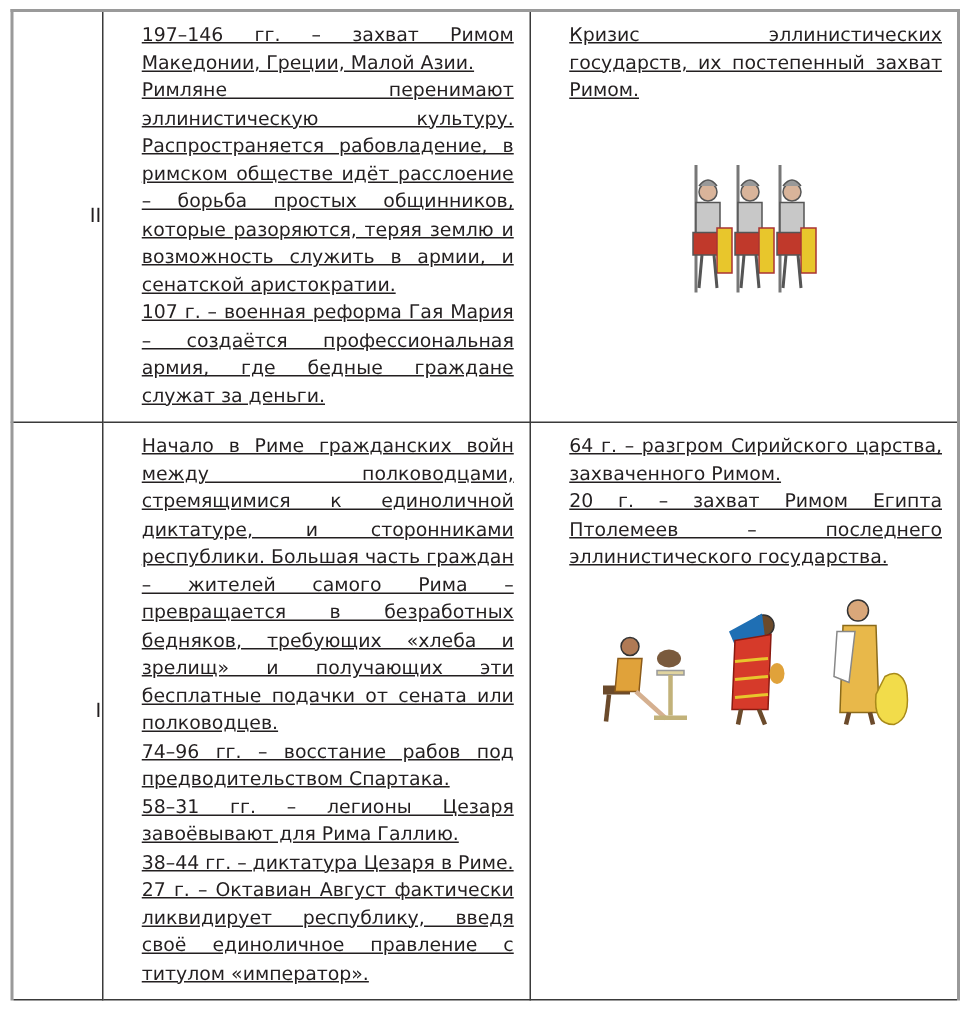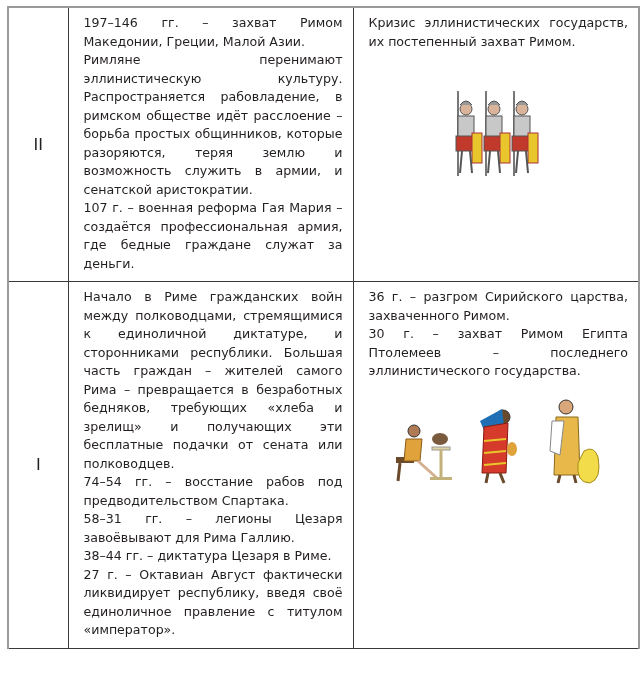--- a/index.html
+++ b/index.html
@@ -4,22 +4,22 @@
 <style>
   html, body { margin:0; padding:0; background:#ffffff; }
   body { width:644px; height:681px; position:relative; overflow:hidden;
          font-family:"DejaVu Sans", sans-serif; color:#231f20; }
   table.hist { position:absolute; left:7px; top:6px; width:631px;
                border-collapse:collapse; table-layout:fixed; }
   table.hist td, table.hist th { border:1px solid #3a3a3a; vertical-align:top; padding:0; }
   table.hist { border-left:2px solid #9a9a9a; border-right:2px solid #9a9a9a; border-top:2px solid #9a9a9a; }
   th { background:#fdfbe1; font-weight:normal; font-size:12.5px; line-height:17px;
        text-align:center; vertical-align:middle !important; height:52px; color:#231f20; }
-  td.century { text-align:center; vertical-align:middle !important; font-size:16px; }
-  .cell { padding:6px 10px 8px 15px; font-size:12.6px; line-height:18.5px; text-align:justify; }
+  td.century { text-align:right; vertical-align:middle !important; font-size:13px; }
+  .cell { padding:6px 10px 8px 26px; font-size:12.6px; line-height:18.5px; text-align:justify;text-decoration:underline; }
   .cell p { margin:0; }
   .pic { display:block; margin:0 auto; }
   .row1 td { height:268px; }
   .row2 td { height:345px; }
 </style>
 </head>
 <body>
 
 <table class="hist">
   <colgroup>
@@ -75,30 +75,30 @@
         </svg>
       </div>
     </td>
   </tr>
 
   <tr class="row2">
     <td class="century">I</td>
     <td>
       <div class="cell">
         <p>Начало в Риме гражданских войн между полководцами, стремящимися к единоличной диктатуре, и сторонниками республики. Большая часть граждан – жителей самого Рима – превращается в безработных бедняков, требующих «хлеба и зрелищ» и получающих эти бесплатные подачки от сената или полководцев.</p>
-        <p>74–54 гг. – восстание рабов под предводительством Спартака.</p>
+        <p>74–96 гг. – восстание рабов под предводительством Спартака.</p>
         <p>58–31 гг. – легионы Цезаря завоёвывают для Рима Галлию.</p>
         <p>38–44 гг. – диктатура Цезаря в Риме.</p>
         <p>27 г. – Октавиан Август фактически ликвидирует республику, введя своё единоличное правление с титулом «император».</p>
       </div>
     </td>
     <td>
       <div class="cell">
-        <p>36 г. – разгром Сирийского царства, захваченного Римом.</p>
-        <p>30 г. – захват Римом Египта Птолемеев – последнего эллинистического государства.</p>
+        <p>64 г. – разгром Сирийского царства, захваченного Римом.</p>
+        <p>20 г. – захват Римом Египта Птолемеев – последнего эллинистического государства.</p>
         <svg class="pic" width="220" height="90" viewBox="0 0 220 90" style="margin-top:14px">
           <g>
             <rect x="8" y="62" width="18" height="6" fill="#6b4a2b"></rect>
             <line x1="12" y1="68" x2="10" y2="86" stroke="#6b4a2b" stroke-width="3"></line>
             <circle cx="26" cy="36" r="6" fill="#b07a55" stroke="#333"></circle>
             <path d="M18 44 L34 44 L32 66 L16 66 Z" fill="#e0a23a" stroke="#8a5a1a"></path>
             <line x1="30" y1="66" x2="50" y2="84" stroke="#d5b090" stroke-width="3"></line>
             <ellipse cx="52" cy="44" rx="8" ry="6" fill="#7a5a3c"></ellipse>
             <rect x="44" y="52" width="18" height="3" fill="#e0d4a0" stroke="#999"></rect>
             <line x1="53" y1="55" x2="53" y2="82" stroke="#c2b27a" stroke-width="3"></line>

